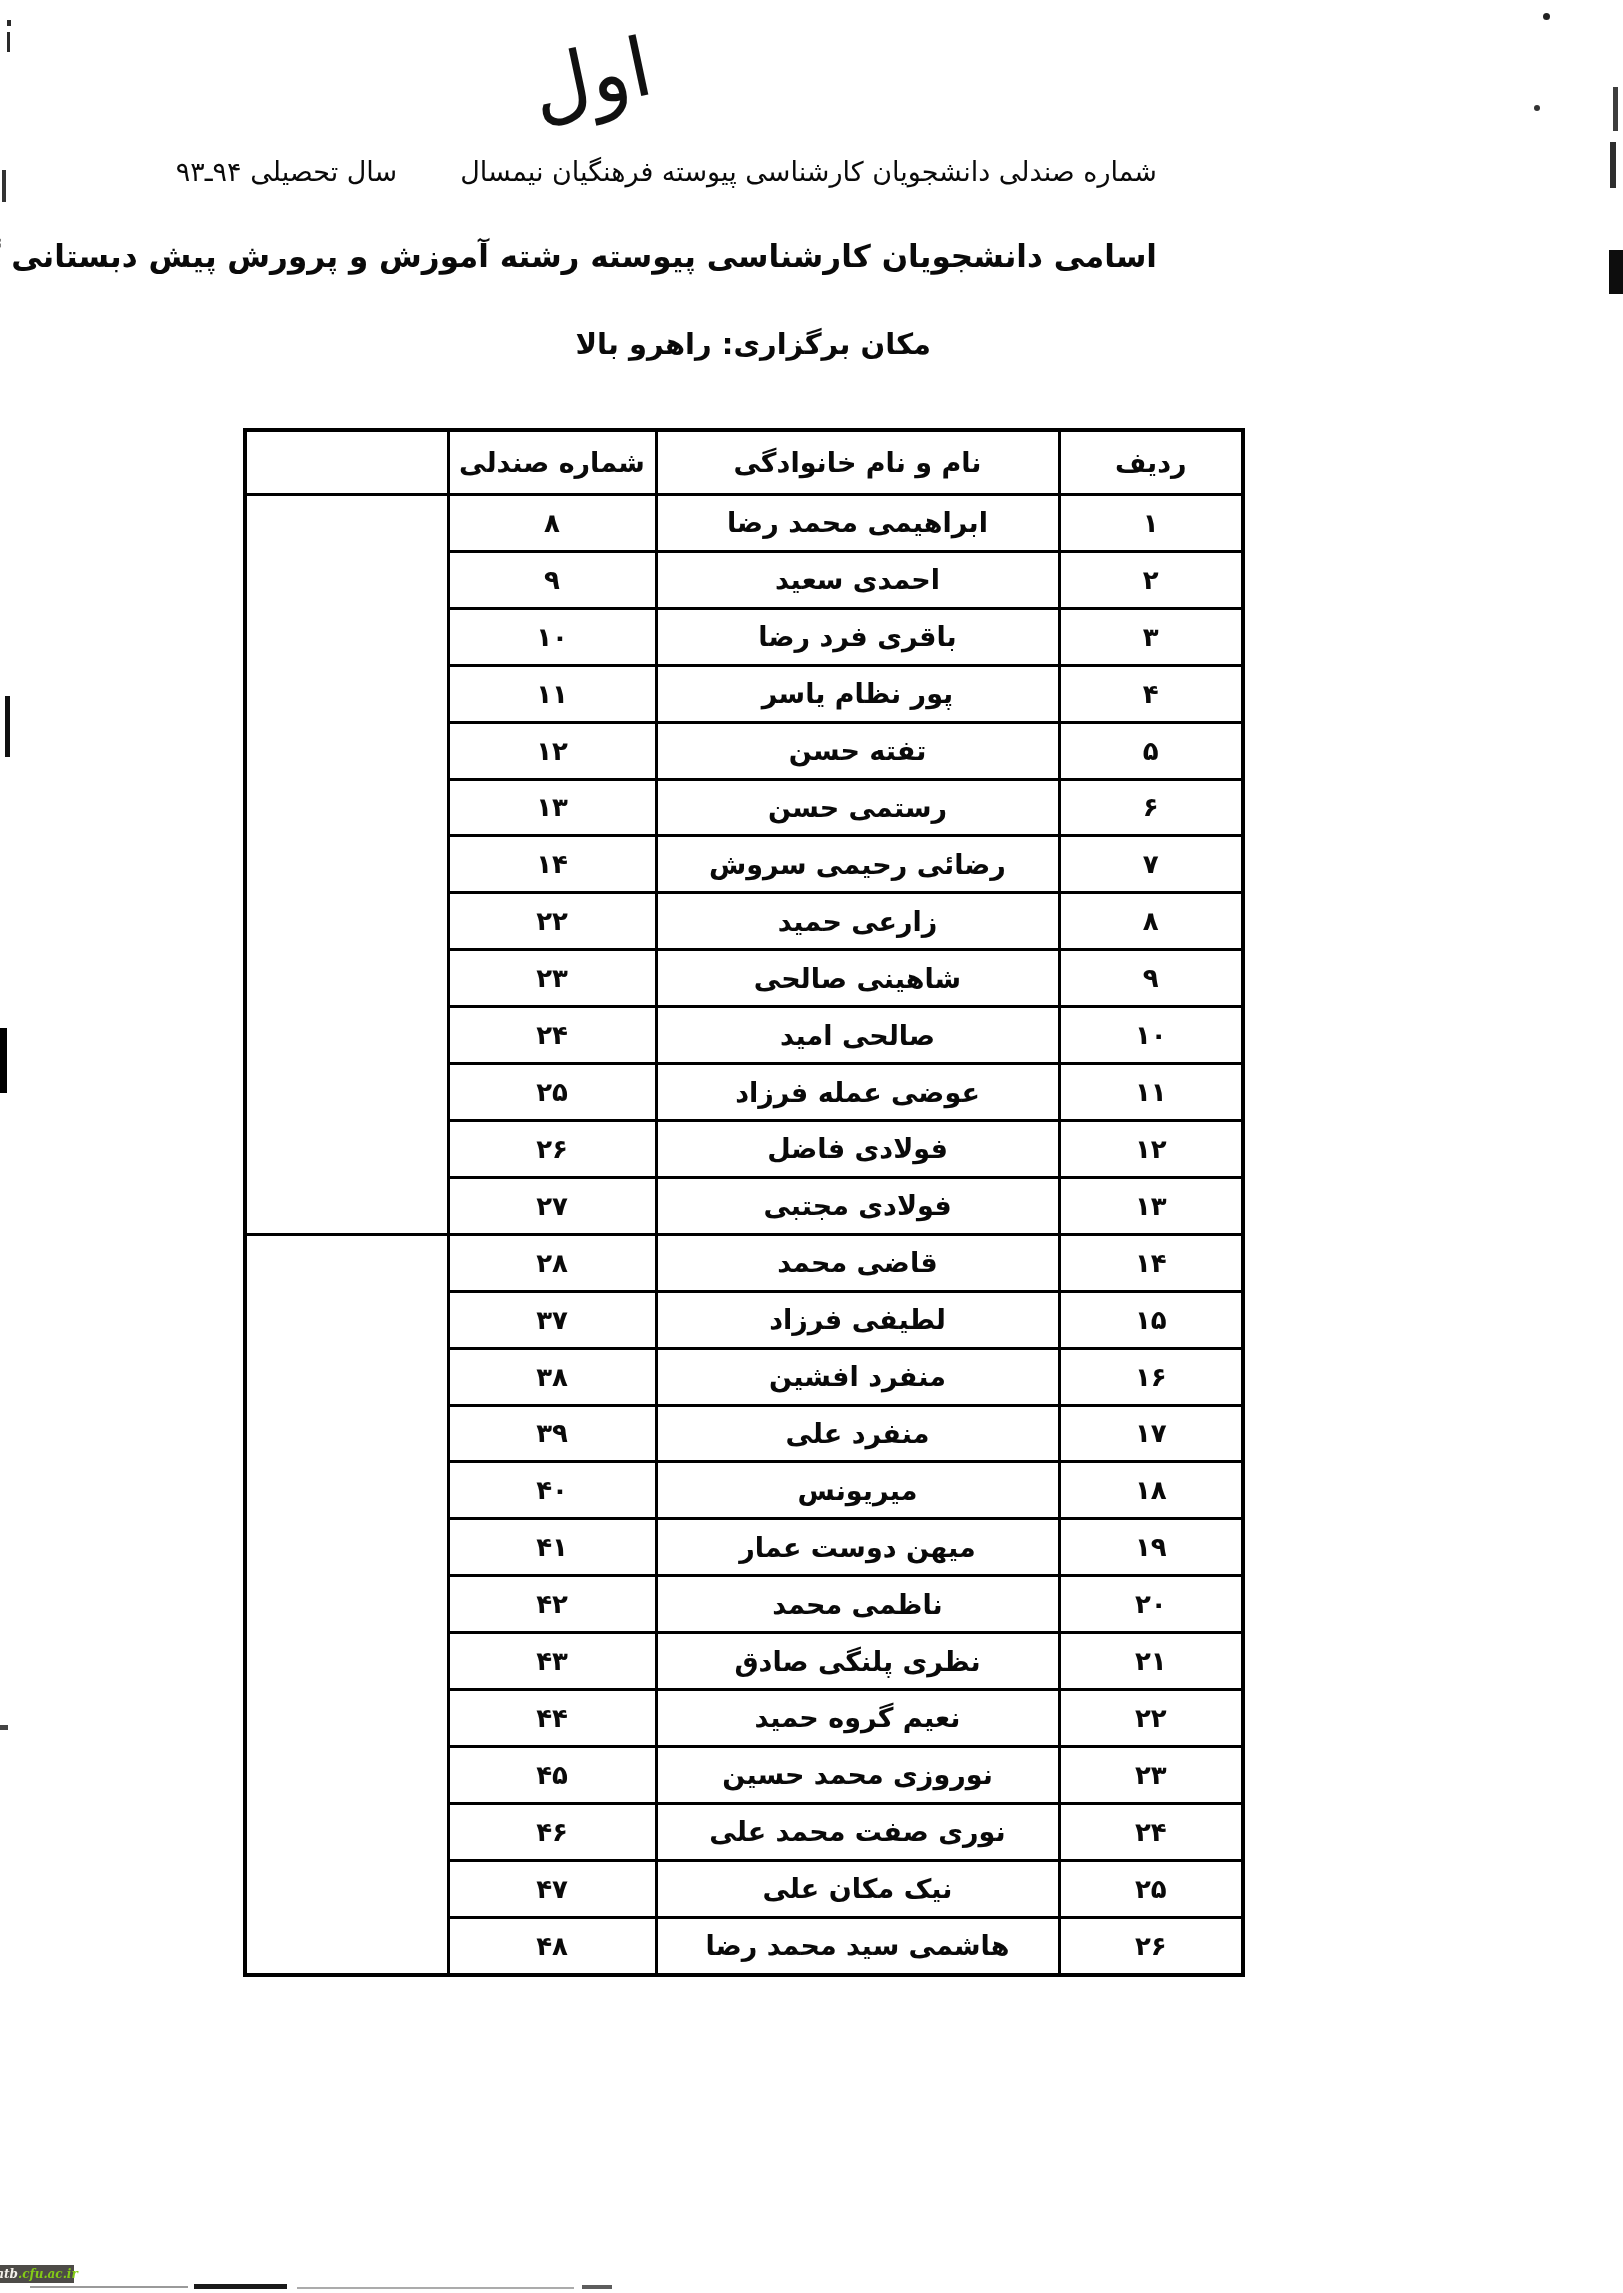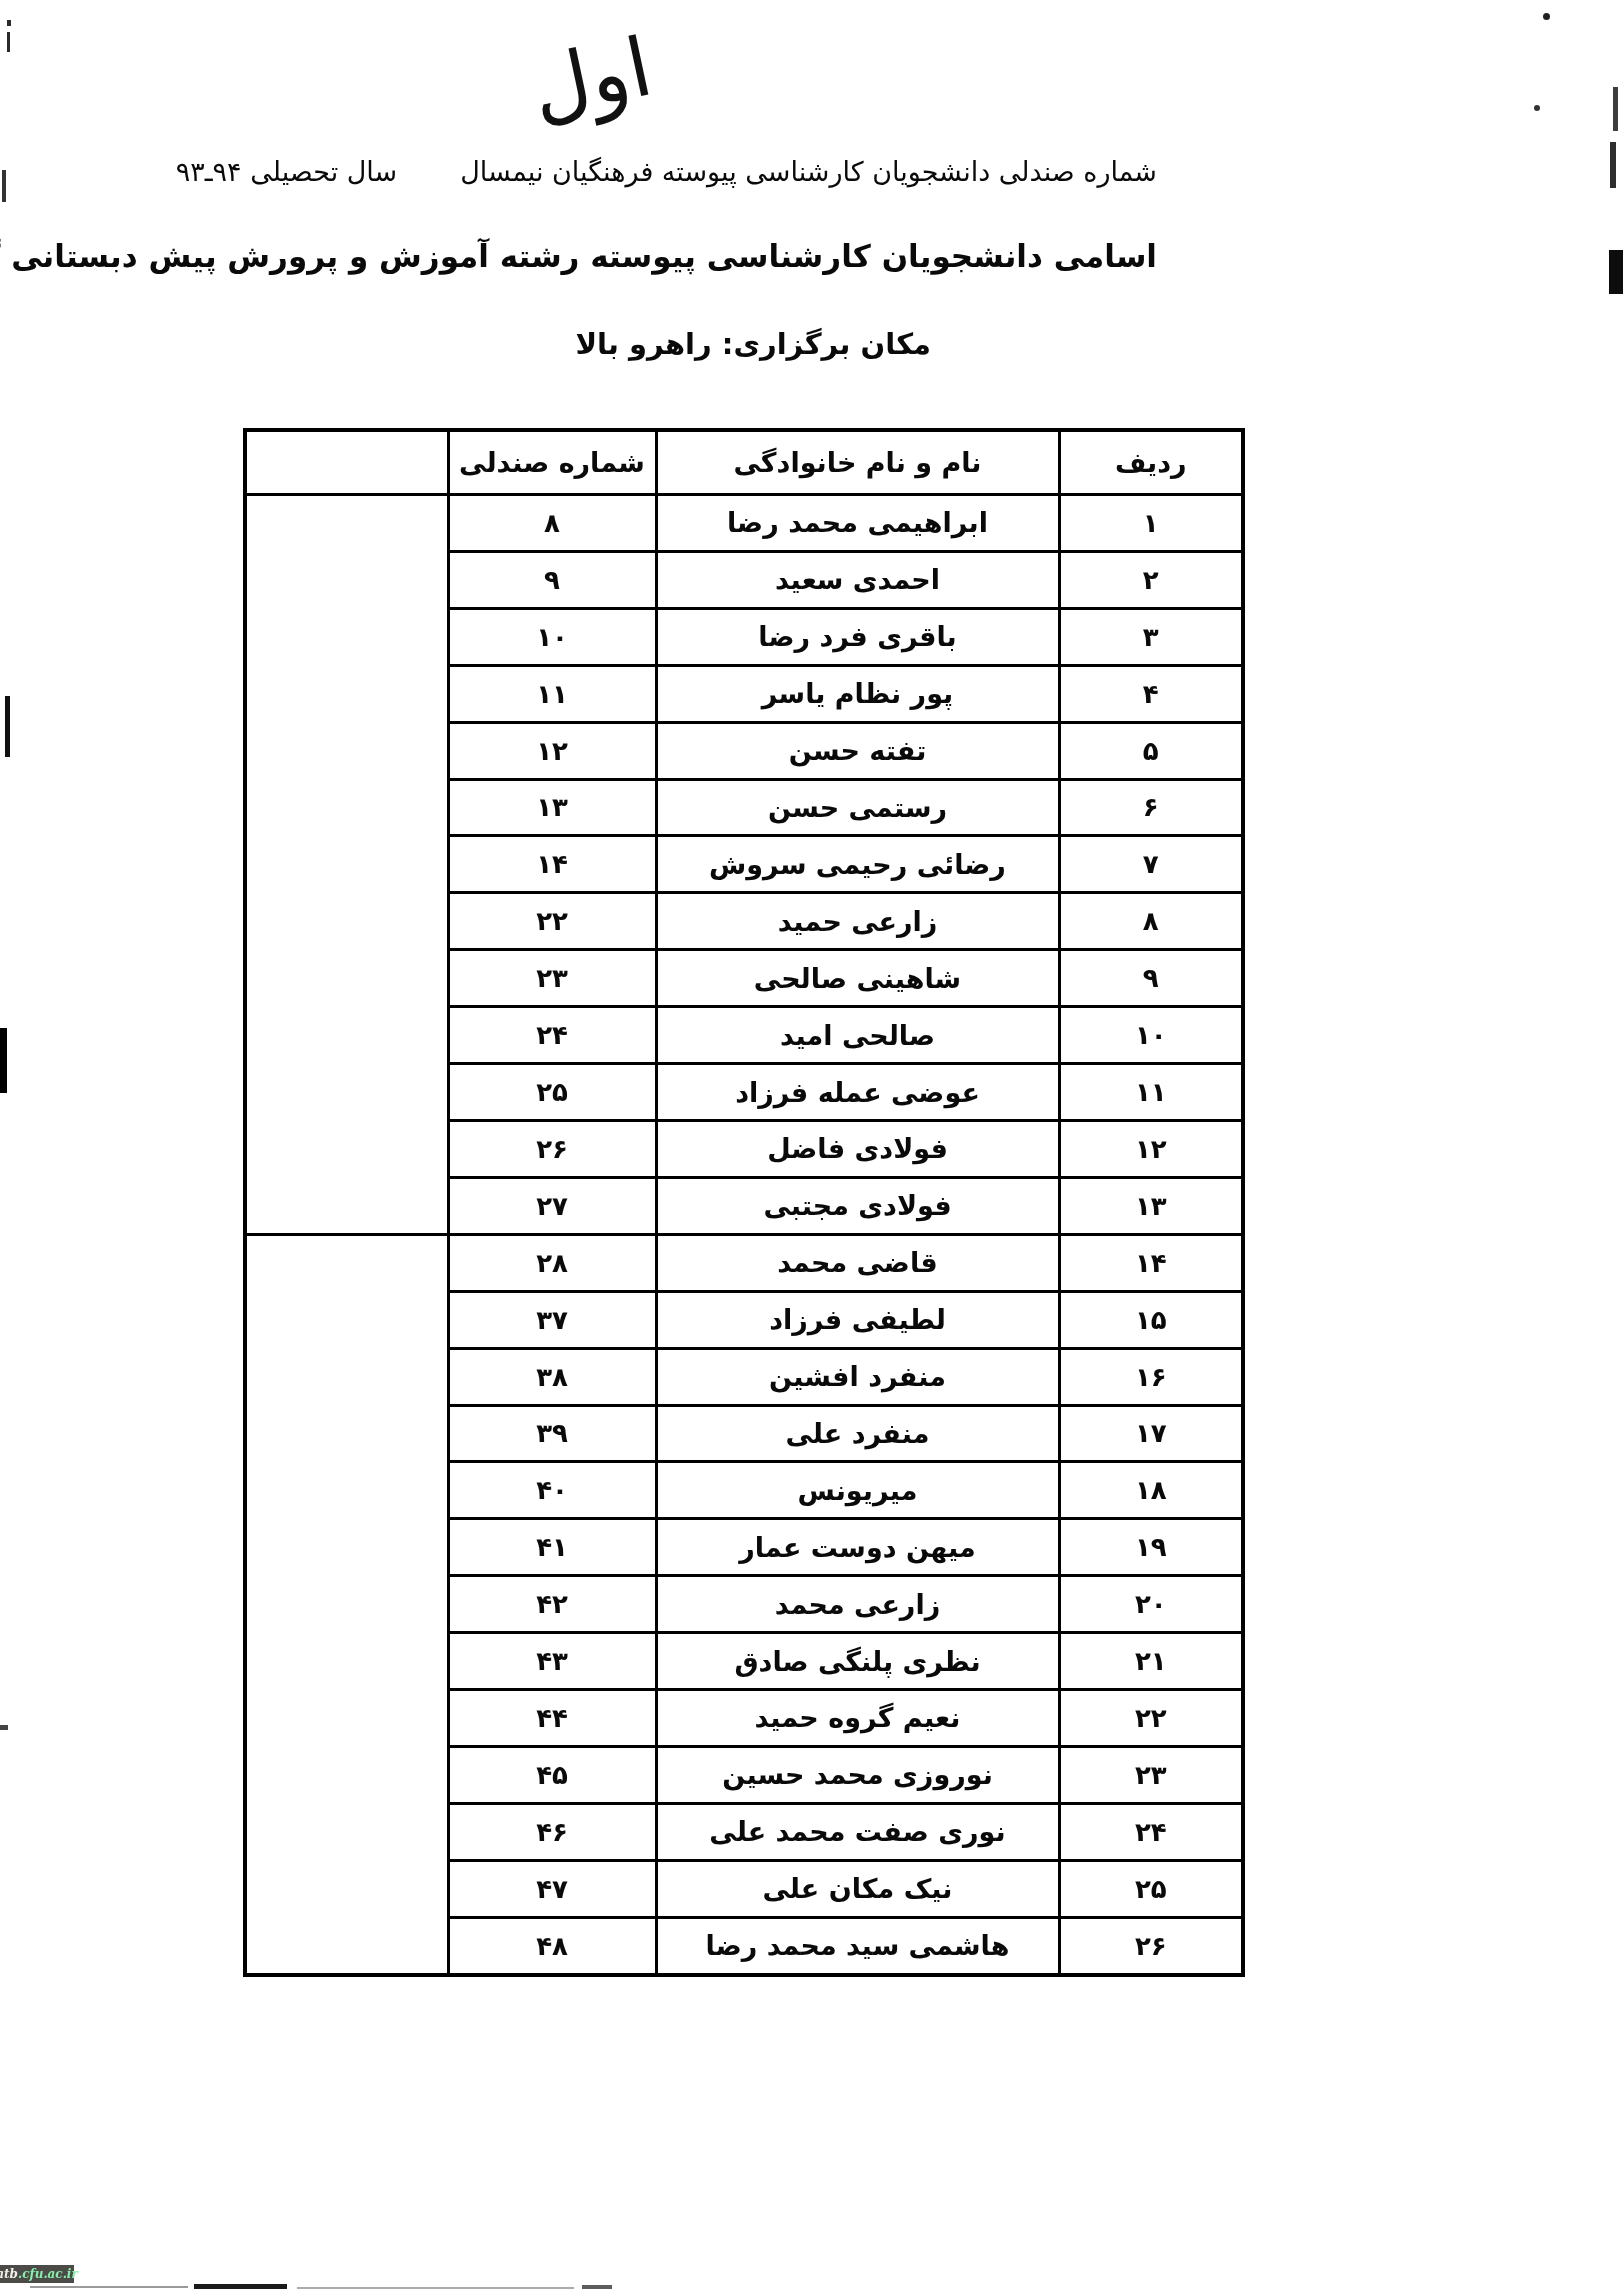--- a/index.html
+++ b/index.html
@@ -73,21 +73,21 @@
     left:0; top:2265px;
     width:74px;height:18px;
     background:#4d4b47;
     display:flex;align-items:center;justify-content:center;
     font-family:"DejaVu Serif", serif;
     font-style:italic;font-weight:700;
     font-size:12px;line-height:18px;
     white-space:nowrap;
   }
   .wm-prefix{color:#f3f0ea;}
-  .wm-suffix{color:#86efac;}
+  .wm-suffix{color:#84cc16;}
   
   .art{position:absolute;background:#1c1c1c;}
   .art-dot{border-radius:50%;}
   .a-dot-tr1{left:1543px;top:13px;width:7px;height:7px;background:#222;}
   .a-dot-tr2{left:1534px;top:105px;width:6px;height:6px;background:#333;}
   .a-right-sq1{left:1613px;top:87px;width:5px;height:44px;background:#3d3d3d;}
   .a-right-sq2{left:1610px;top:142px;width:6px;height:46px;background:#2e2e2e;}
   .a-right-bar{left:1609px;top:250px;width:15px;height:44px;background:#0d0d0d;}
   .a-left-i-dot{left:7px;top:20px;width:4px;height:6px;background:#2a2a2a;}
   .a-left-i-bar{left:7px;top:32px;width:3px;height:20px;background:#2a2a2a;}
@@ -221,21 +221,21 @@
       <td class="cell-name">میریونس</td>
       <td class="cell-seat">۴۰</td>
     </tr>
         <tr>
       <td class="cell-no">۱۹</td>
       <td class="cell-name">میهن دوست عمار</td>
       <td class="cell-seat">۴۱</td>
     </tr>
         <tr>
       <td class="cell-no">۲۰</td>
-      <td class="cell-name">زارعی محمد</td>
+      <td class="cell-name">ناظمی محمد</td>
       <td class="cell-seat">۴۲</td>
     </tr>
         <tr>
       <td class="cell-no">۲۱</td>
       <td class="cell-name">نظری پلنگی صادق</td>
       <td class="cell-seat">۴۳</td>
     </tr>
         <tr>
       <td class="cell-no">۲۲</td>
       <td class="cell-name">نعیم گروه حمید</td>

